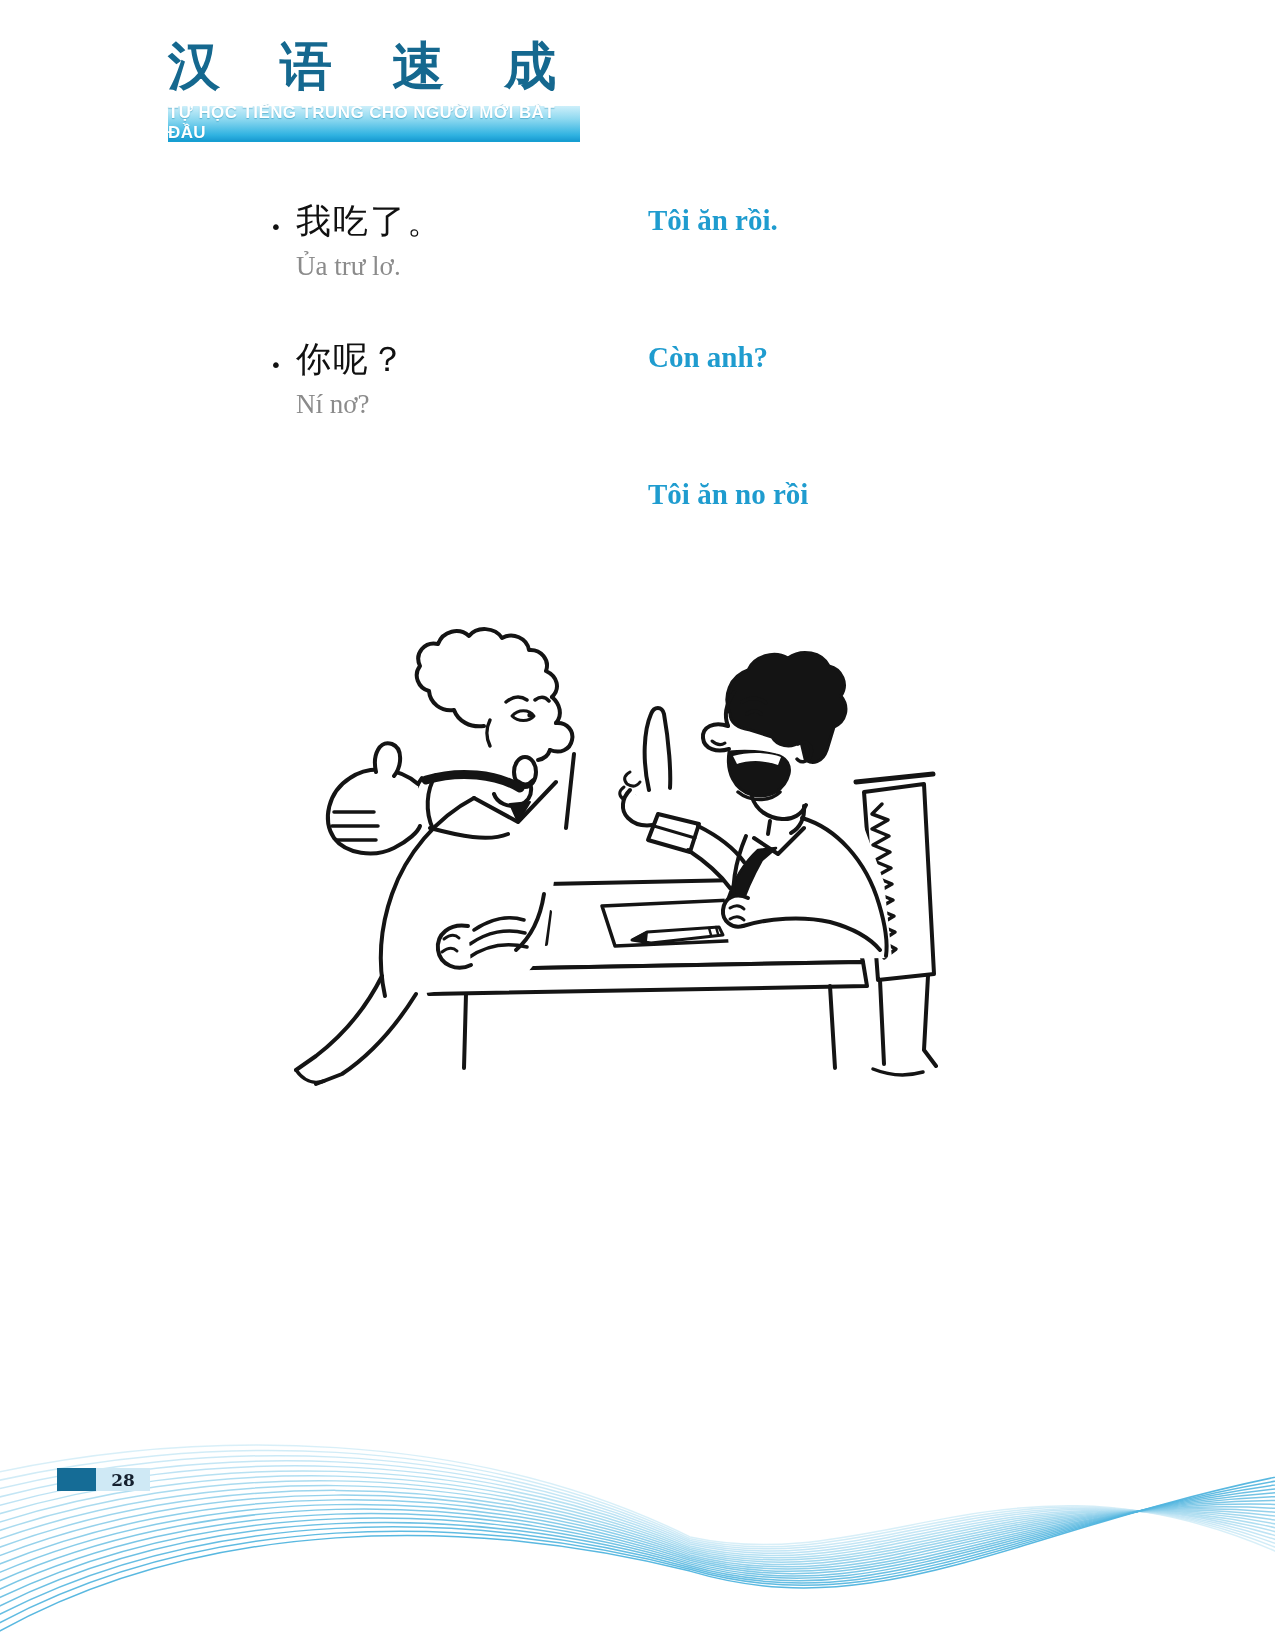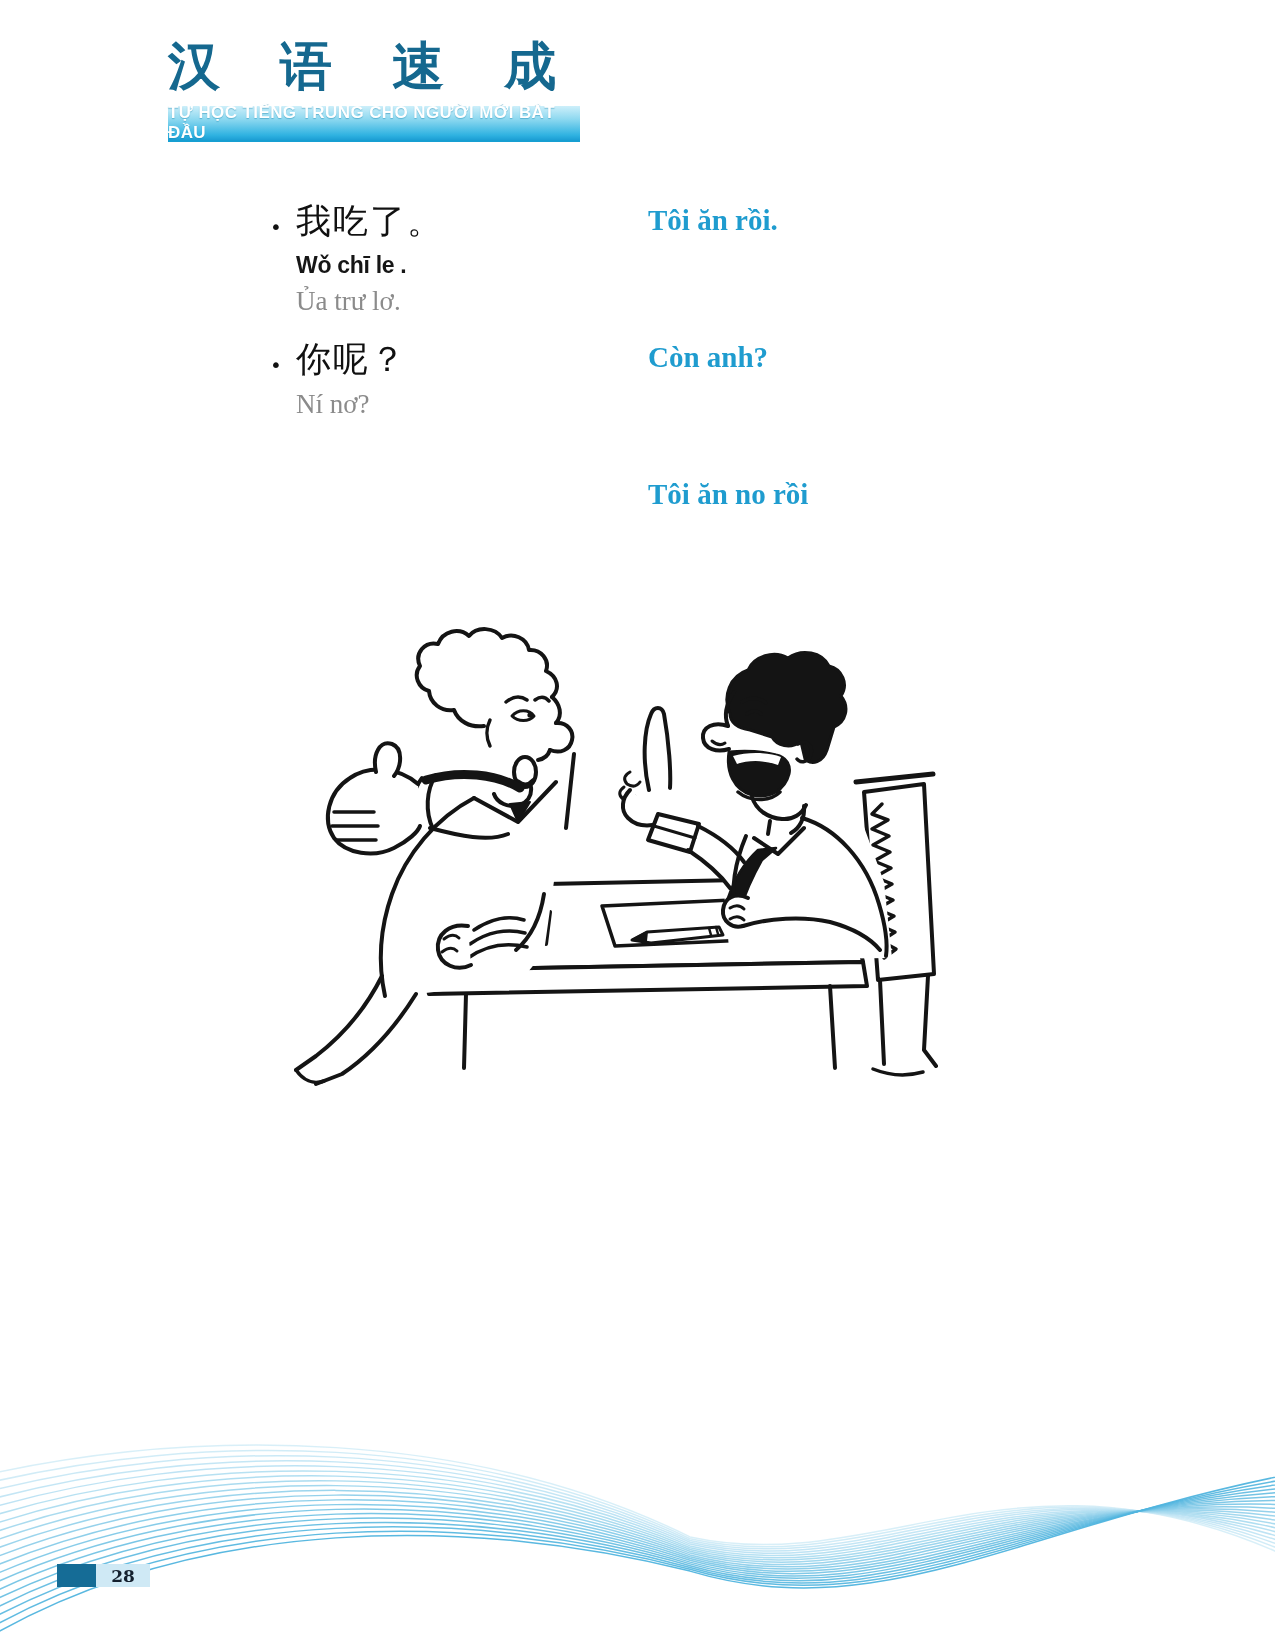--- a/index.html
+++ b/index.html
@@ -44,39 +44,38 @@
   }
   .trans{
     position:absolute;left:648px;width:420px;
     font-family:"Liberation Serif",serif;font-weight:600;
     font-size:29px;line-height:34px;color:#1f9ccf;
   }
   
   .illustration{position:absolute;left:278px;top:622px;width:660px;height:470px;}
   .waves{position:absolute;left:0;top:1438px;width:1275px;height:212px;}
   
-  .badge{position:absolute;left:57px;top:1564px;display:flex;height:23px;}
+  .badge{position:absolute;left:57px;top:1468px;display:flex;height:23px;}
   .badge .dark{width:39px;height:23px;background:#156c96;}
   .badge .light{
     width:54px;height:23px;background:#cfe9f5;
     display:flex;align-items:center;justify-content:center;
     font-family:"DejaVu Serif",serif;font-weight:bold;font-size:17px;color:#14202e;
   }
 </style>
 </head>
 <body>
 
 <div class="cn-title">汉 语 速 成</div>
 <div class="banner">
   <span>TỰ HỌC TIẾNG TRUNG CHO NGƯỜI MỚI BẮT ĐẦU</span>
 </div>
 
 <div class="item" style="top:198px">
   <div class="cn">我吃了。</div>
-  <div class="py">Wǒ chī le .</div>
   <div class="vn">Ủa trư lơ.</div>
 </div>
 <div class="trans" style="top:203px">Tôi ăn rồi.</div>
 
 <div class="item" style="top:336px">
   <div class="cn">你呢？</div>
   <div class="vn">Ní nơ?</div>
 </div>
 <div class="trans" style="top:340px">Còn anh?</div>
 

